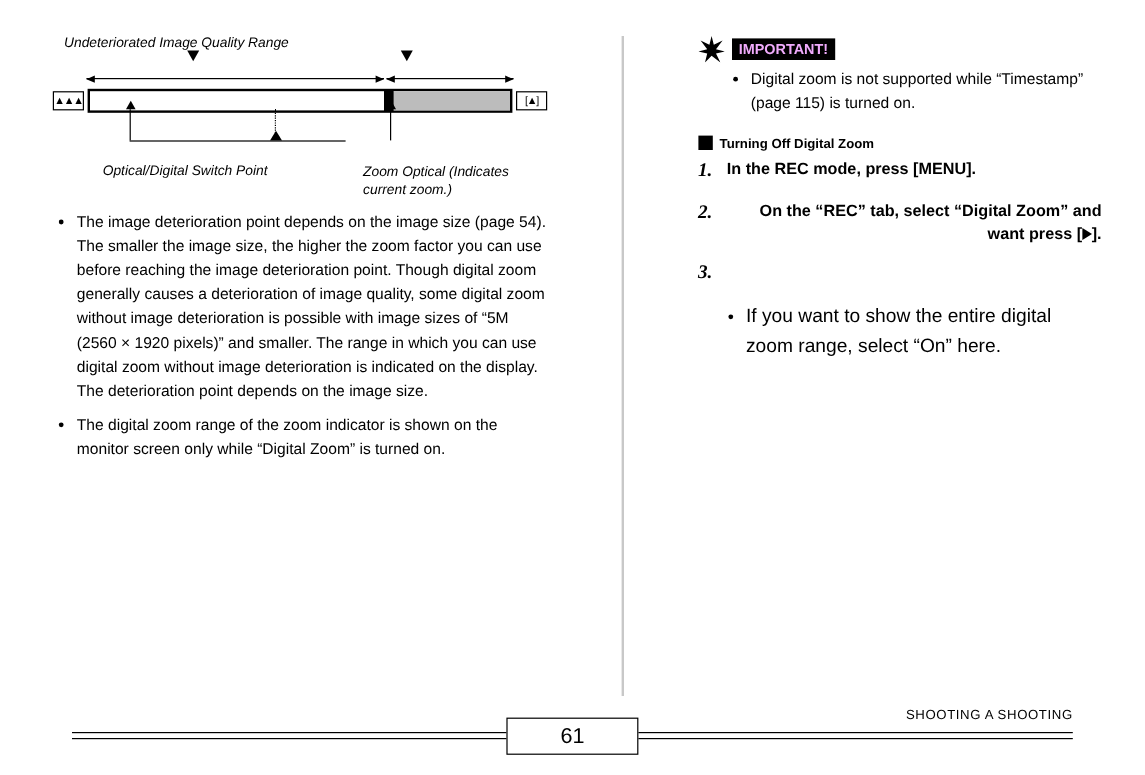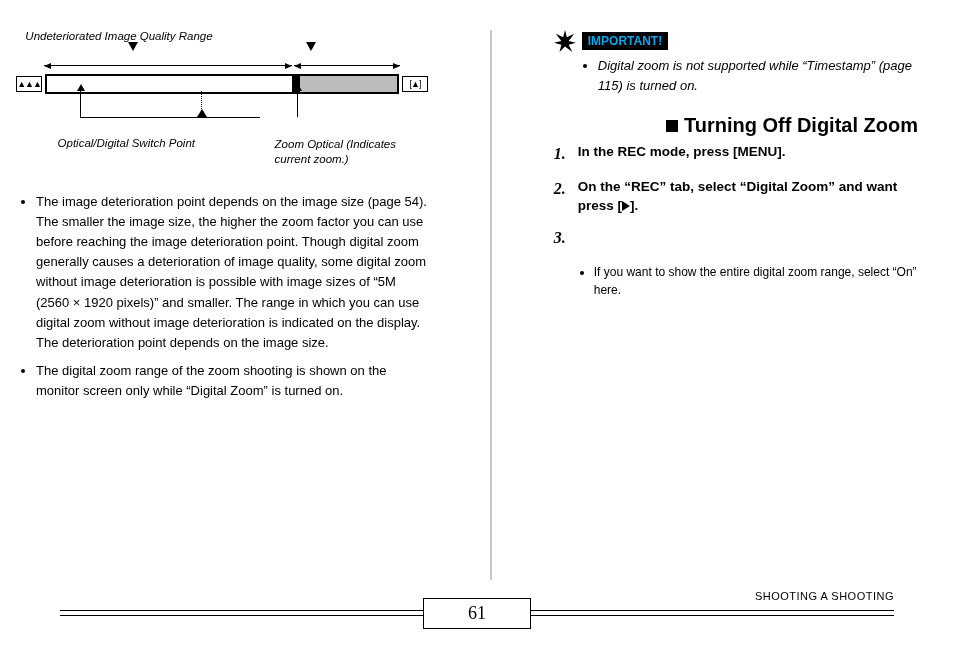--- a/index.html
+++ b/index.html
@@ -8,21 +8,21 @@
     background: #fff;
     width: 954px;
     height: 646px;
     overflow: hidden;
     position: relative;
     font-size: 13px;
     color: #000;
   }
   .page {
     display: flex;
-    padding: 30px 36px 0 16px;
+    padding: 30px 36px 0 44px;
     box-sizing: border-box;
     height: 580px;
     gap: 44px;
   }
   .col-left {
     width: 430px;
     padding-right: 18px;
     box-sizing: border-box;
   }
   .col-right {
@@ -100,48 +100,48 @@
   .range-line.right::after{right:0;border-left:7px solid #000;}
   .tick-labels {
     display:flex;justify-content:space-between;font-style:italic;font-size:11.5px;margin:2px 20px 0 28px;
   }
   .lower-labels {
     display:flex;font-style:italic;font-size:11.5px;margin-top:2px;
   }
   .lower-labels .l1{width:140px;text-align:right;padding-right:8px;}
   .lower-labels .l2{width:200px;text-align:left;padding-left:70px;}
   .small-note{font-style:italic;font-size:11.5px;margin-top:14px;line-height:1.35;margin-left:0;}
-  ul.bullets{margin:25px 0 0 0;padding-left:20px;}
+  ul.bullets{margin:8px 0 0 0;padding-left:20px;}
   ul.bullets li{margin-bottom:8px;line-height:1.55;}
   .important-row{display:flex;align-items:center;gap:6px;margin-top:0;}
   .starburst{width:22px;height:22px;display:inline-block;}
-  .important-label{color:#0ea5e9;background:#000;font-weight:bold;padding:2px 6px;font-size:12px;}
+  .important-label{color:#f0abfc;background:#000;font-weight:bold;padding:2px 6px;font-size:12px;}
   .sub-bullets{margin:4px 0 0 28px;padding-left:16px;}
-  .sub-bullets li{line-height:1.55;margin-bottom:4px;font-style:italic;}
-  h3.section-title{font-size:20px;font-weight:bold;margin:18px 0 6px 12px;text-align:right;}
+  .sub-bullets li{line-height:1.55;margin-bottom:4px;}
+  h3.section-title{font-size:11px;font-weight:bold;margin:18px 0 6px 0;}
   h3.section-title .sq{display:inline-block;width:12px;height:12px;background:#000;margin-right:6px;vertical-align:middle;position:relative;top:-1px;}
   .intro-text{line-height:1.55;margin:0 0 12px 0;}
   ol.steps{margin:0;padding-left:0;list-style:none;}
   ol.steps li{display:flex;margin-bottom:12px;line-height:1.4;align-items:flex-start;}
   ol.steps .num{font-weight:bold;font-style:italic;font-size:16px;font-family:"Times New Roman",serif;width:24px;flex-shrink:0;}
-  ol.steps .step-text{font-weight:bold;font-size:13.5px;}
+  ol.steps .step-text{font-weight:bold;font-size:13.5px;text-align:right;}
   .step-sub{margin-left:24px;padding-left:16px;}
-  .step-sub li{line-height:1.55;font-size:12px;font-weight:normal;}
+  .step-sub li{line-height:1.55;font-size:16px;font-weight:normal;}
   .tri{display:inline-block;width:0;height:0;vertical-align:middle;}
   .tri.right{border-top:5px solid transparent;border-bottom:5px solid transparent;border-left:8px solid #000;}
   .tri.up{border-left:5px solid transparent;border-right:5px solid transparent;border-bottom:8px solid #000;}
   .tri.down{border-left:5px solid transparent;border-right:5px solid transparent;border-top:8px solid #000;}
   .footer{
     position:absolute;left:0;right:0;bottom:8px;height:50px;
     display:flex;align-items:center;justify-content:center;
   }
   .footer-line{position:absolute;left:60px;right:60px;top:22px;height:4px;border-top:1px solid #000;border-bottom:1px solid #000;}
   .page-num-box{
     position:relative;border:1px solid #000;background:#fff;padding:4px 44px;font-size:18px;z-index:2;
-    font-family: Liberation Serif, serif;
+    font-family: Liberation Sans, sans-serif;
   }
   .footer-caption{
     position:absolute;right:60px;top:2px;font-size:11px;letter-spacing:0.5px;
   }
   .dotted-arrow{
     border-left:1.5px dotted #000;height:24px;width:0;margin:0 auto;position:relative;
   }
   .dotted-arrow::after{
     content:"";position:absolute;bottom:-2px;left:-5px;width:0;height:0;border-left:5px solid transparent;border-right:5px solid transparent;border-bottom:8px solid #000;
   }
@@ -195,21 +195,21 @@
     </div>
 
     <div class="lower-labels">
       <div class="l1" style="width:230px;text-align:center;">Optical/Digital Switch Point</div>
       <div class="l2" style="width:160px;padding-left:30px;line-height:1.3;">Zoom Optical (Indicates current zoom.)</div>
     </div>
 
 
     <ul class="bullets">
       <li>The image deterioration point depends on the image size (page 54). The smaller the image size, the higher the zoom factor you can use before reaching the image deterioration point. Though digital zoom generally causes a deterioration of image quality, some digital zoom without image deterioration is possible with image sizes of “5M (2560 × 1920 pixels)” and smaller. The range in which you can use digital zoom without image deterioration is indicated on the display. The deterioration point depends on the image size.</li>
-      <li>The digital zoom range of the zoom shooting is shown on the monitor screen only while “Digital Zoom” is turned on.</li>
+      <li>The digital zoom range of the zoom indicator is shown on the monitor screen only while “Digital Zoom” is turned on.</li>
     </ul>
 
   </div>
 
   <div class="divider"></div>
 
   <div class="col-right">
     <div class="important-row">
       <span class="starburst">
         <svg viewBox="0 0 24 24">

